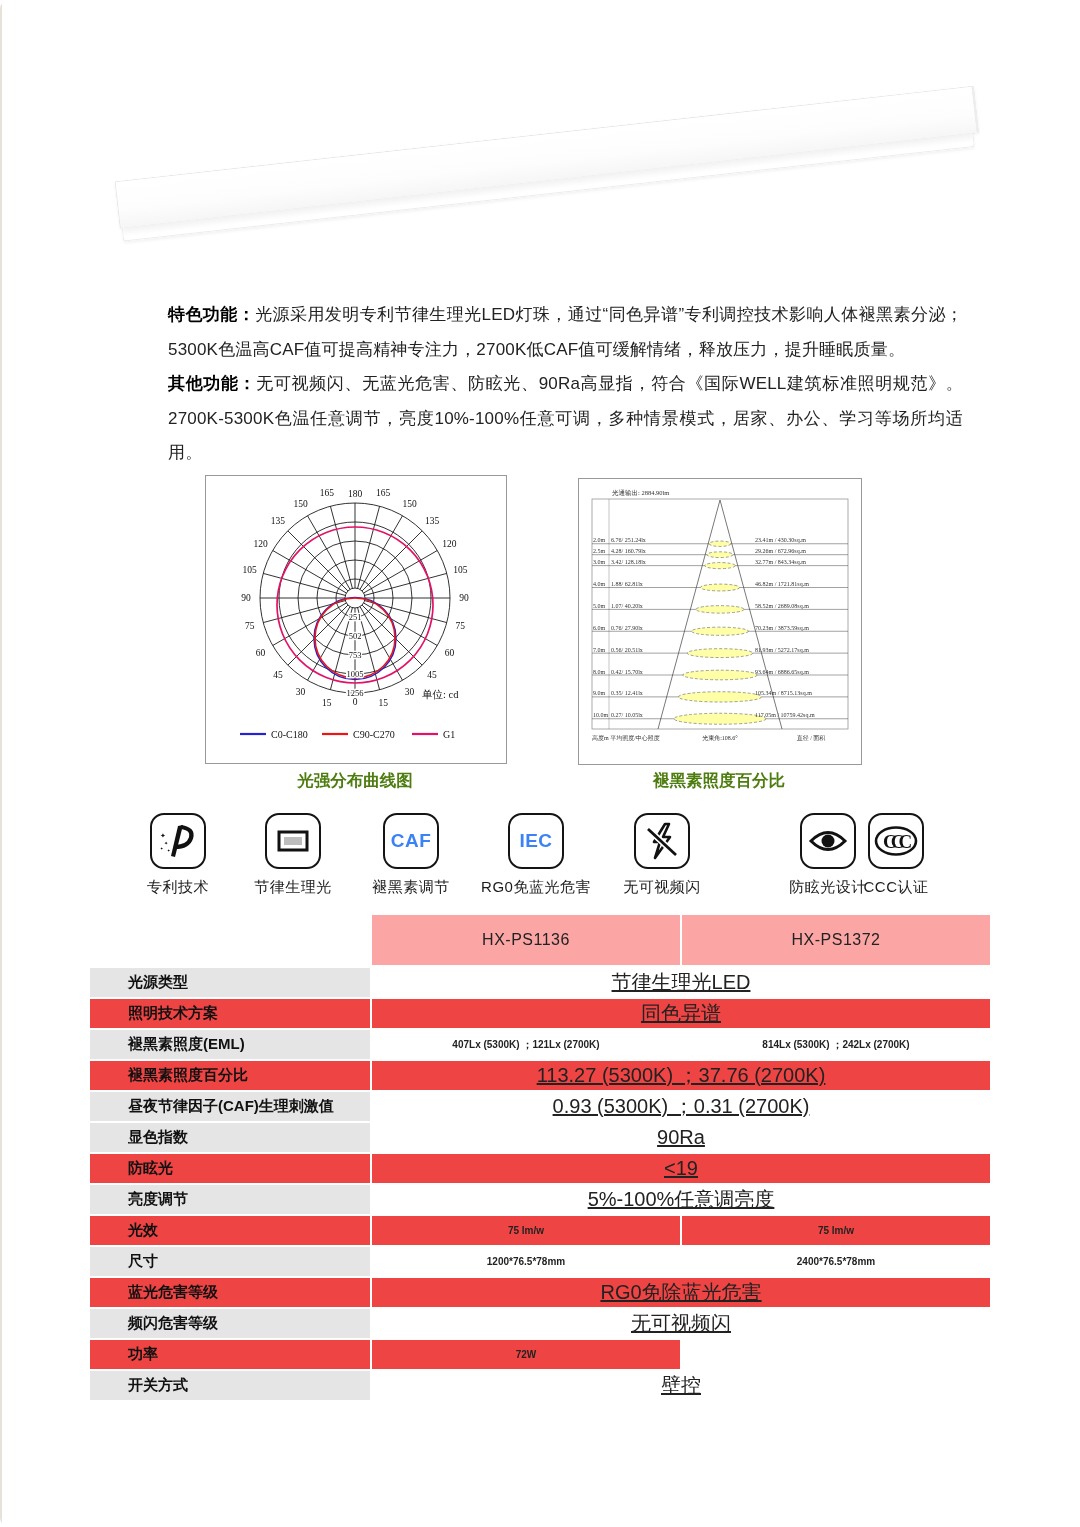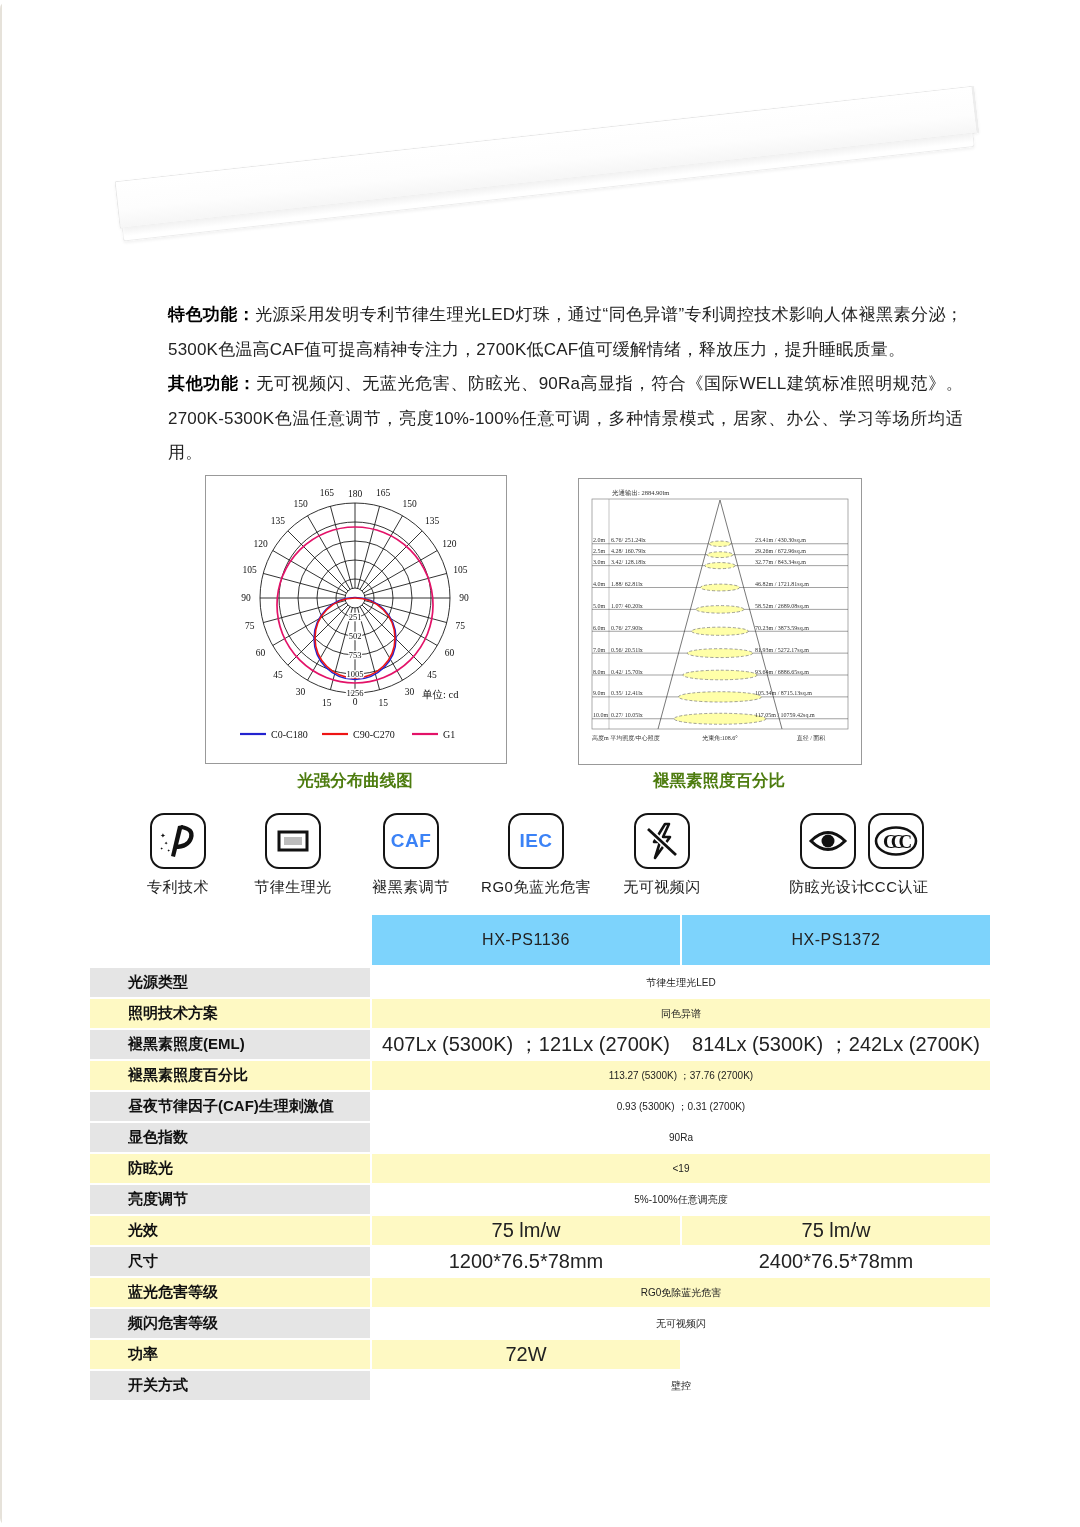--- a/index.html
+++ b/index.html
@@ -37,30 +37,30 @@
   .icon-box{width:56px;height:56px;margin:0 auto;border:2.5px solid #141414;border-radius:14px;
             display:flex;align-items:center;justify-content:center;background:#fff;box-sizing:border-box;}
   .icon-box .btxt{font-size:19px;font-weight:600;letter-spacing:.5px;color:#3b82f6;
                   font-family:"Liberation Sans",sans-serif;}
   .icon-label{margin-top:9px;font-size:15px;color:#1c1c1c;letter-spacing:.5px;}
 
   
   .spec-table{position:absolute;left:90px;top:915px;width:900px;}
   .t-header{display:flex;height:50px;margin-bottom:3px;}
   .t-hspacer{width:280px;margin-right:2px;}
-  .t-hcell{width:308px;background:#7dd3fc;display:flex;align-items:center;justify-content:center;
+  .t-hcell{width:308px;background:#fca5a5;display:flex;align-items:center;justify-content:center;
            font-size:16px;color:#222;letter-spacing:.5px;}
   .t-hcell + .t-hcell{margin-left:2px;}
   .t-row{display:flex;height:29px;margin-bottom:2px;}
   .t-label{width:280px;margin-right:2px;display:flex;align-items:center;padding-left:38px;
            box-sizing:border-box;font-size:15px;font-weight:bold;color:#111;}
-  .t-span{width:618px;display:flex;align-items:center;justify-content:center;font-size:10px;color:#222;}
-  .t-cell{width:308px;display:flex;align-items:center;justify-content:center;font-size:20px;color:#222;}
+  .t-span{width:618px;display:flex;align-items:center;justify-content:center;font-size:20px;color:#222;text-decoration:underline;}
+  .t-cell{width:308px;display:flex;align-items:center;justify-content:center;font-size:10px;color:#222;font-weight:bold;}
   .t-cell + .t-cell{margin-left:2px;}
-  .shade-on .t-label,.shade-on .t-span,.shade-on .t-cell{background:#fef9c3;}
+  .shade-on .t-label,.shade-on .t-span,.shade-on .t-cell{background:#ef4444;}
   .shade-off .t-label{background:#e5e5e5;}
   .shade-off .t-span,.shade-off .t-cell{background:#ffffff;}
 </style>
 </head>
 <body>
 
 <div class="page">
   <div class="page-edge"></div>
 
   <div class="lamp-bar">

